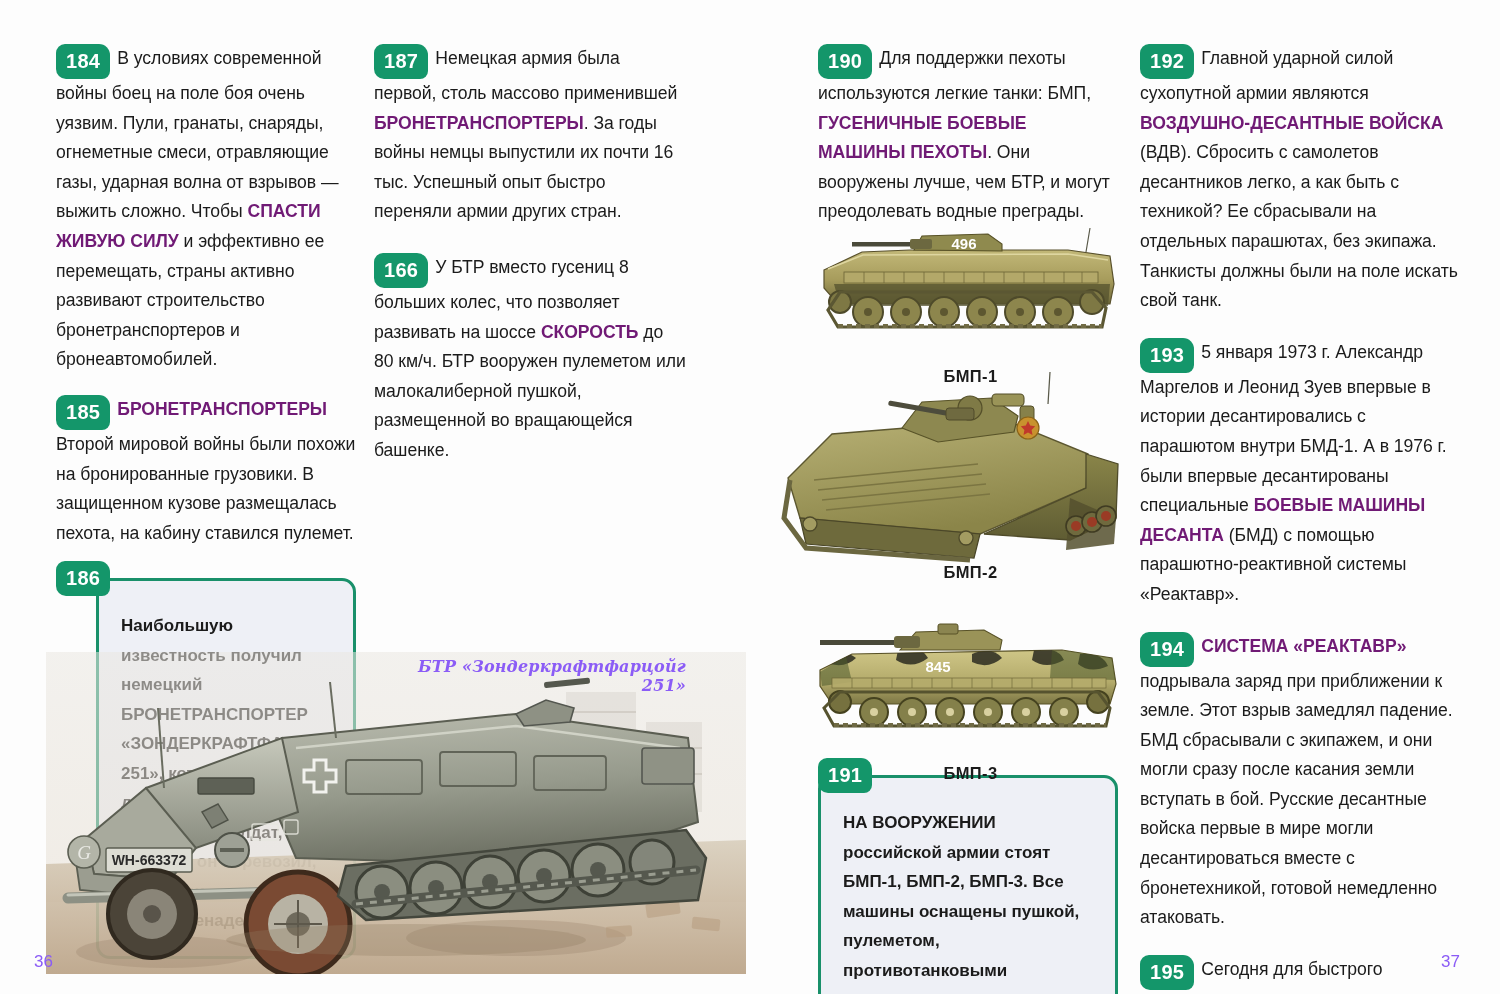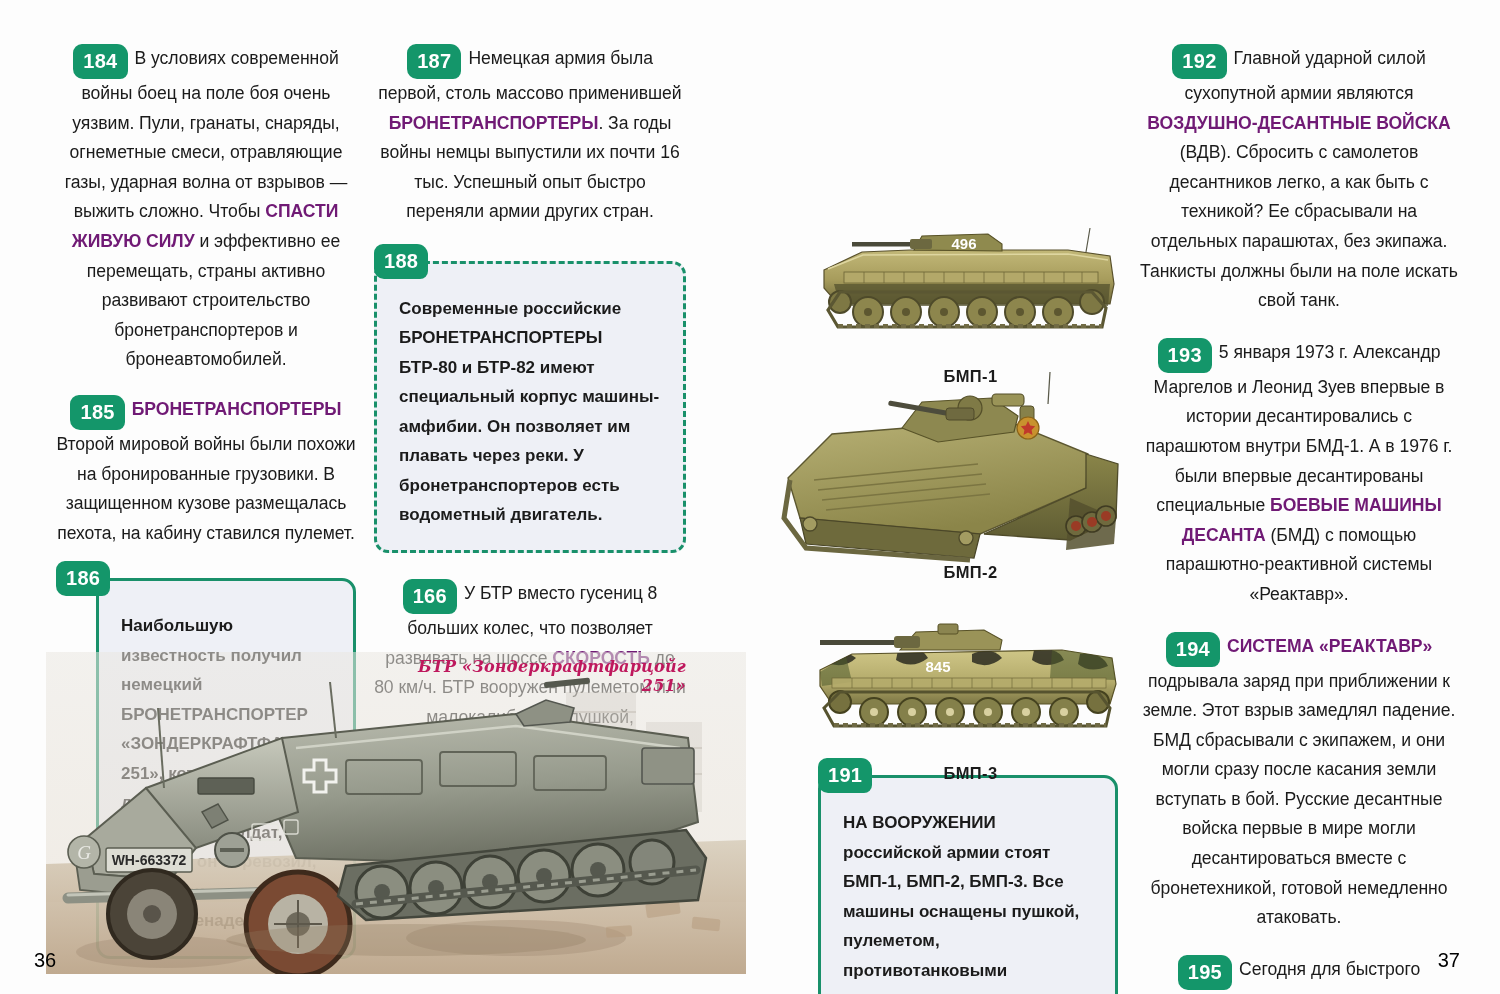--- a/index.html
+++ b/index.html
@@ -31,21 +31,21 @@
   .col-1 { left: 56px;  width: 300px; }
   .col-2 { left: 374px; width: 312px; }
   .col-3 { left: 818px; width: 300px; }
   .col-4 { left: 1140px; width: 318px; }
 
   
   .fact {
     font-size: 17.6px;
     line-height: 29.6px;
     color: #1b1b1b;
-    text-align: center;
+    text-align: left;
     margin-bottom: 18px;
     letter-spacing: -0.05px;
   }
   .fact p { margin: 0; }
 
   .hl {
     color: #701a75;
     font-weight: bold;
   }
 
@@ -100,31 +100,31 @@
     font-weight: bold;
     color: #1b1b1b;
     text-align: center;
     letter-spacing: 0.4px;
   }
   .caption-script {
     font-family: "DejaVu Serif", serif;
     font-style: italic;
     font-weight: bold;
     font-size: 16px;
-    color: #be185d;
+    color: #8b5cf6;
     text-align: right;
     letter-spacing: 0.2px;
   }
 
   
   .pageno {
     position: absolute;
     bottom: 22px;
-    font-size: 20px;
-    color: #000000;
+    font-size: 17px;
+    color: #8b5cf6;
   }
   .pageno.left  { left: 34px; }
   .pageno.right { right: 40px; text-align: center; }
 
   
   .illus { position: absolute; }
 
   
   #bmp1-wrap { left: 818px; top: 222px; width: 305px; height: 118px; }
   #bmp2-wrap { left: 770px; top: 368px; width: 360px; height: 195px; }
@@ -167,33 +167,34 @@
     </div>
 
   </div>
 
   <div class="col col-2">
 
     <div class="fact">
       <p><span class="badge">187</span><span>Немецкая армия была первой, столь массово применившей </span><span class="hl">БРОНЕТРАНСПОРТЕРЫ</span><span>. За годы войны немцы выпустили их почти 16 тыс. Успешный опыт быстро переняли армии других стран.</span></p>
     </div>
 
-    <div class="callout" style="margin-top:34px;">
-      <span class="badge">188</span>
-      <div class="callout-body dashed">
-        <p>Современные российские БРОНЕТРАНСПОРТЕРЫ БТР-80 и БТР-82 имеют специальный корпус машины-амфибии. Он позволяет им плавать через реки. У бронетранспортеров есть водометный двигатель.</p>
-      </div>
-    </div>
 
     <div class="fact" style="margin-top:26px;">
       <p><span class="badge">166</span><span>У БТР вместо гусениц  8 больших колес, что позволяет развивать на шоссе </span><span class="hl">СКОРОСТЬ</span><span> до 80 км/ч. БТР вооружен пулеметом или малокалиберной пушкой, размещенной во вращающейся башенке.</span></p>
     </div>
 
   </div>
 
+  <div class="col col-3">
+
+    <div class="fact">
+      <p><span class="badge">190</span><span>Для поддержки пехоты используются легкие танки: БМП, </span><span class="hl">ГУСЕНИЧНЫЕ БОЕВЫЕ МАШИНЫ ПЕХОТЫ</span><span>. Они вооружены лучше, чем БТР, и могут преодолевать водные преграды.</span></p>
+    </div>
+
+  </div>
 
   <div class="callout" style="position:absolute; left:818px; top:775px; width:300px; margin:0;">
     <span class="badge">191</span>
     <div class="callout-body">
       <p>НА ВООРУЖЕНИИ российской армии стоят БМП-1, БМП-2, БМП-3. Все машины оснащены пушкой, пулеметом, противотанковыми ракетами.</p>
     </div>
   </div>
 
   <div class="col col-4">
 

